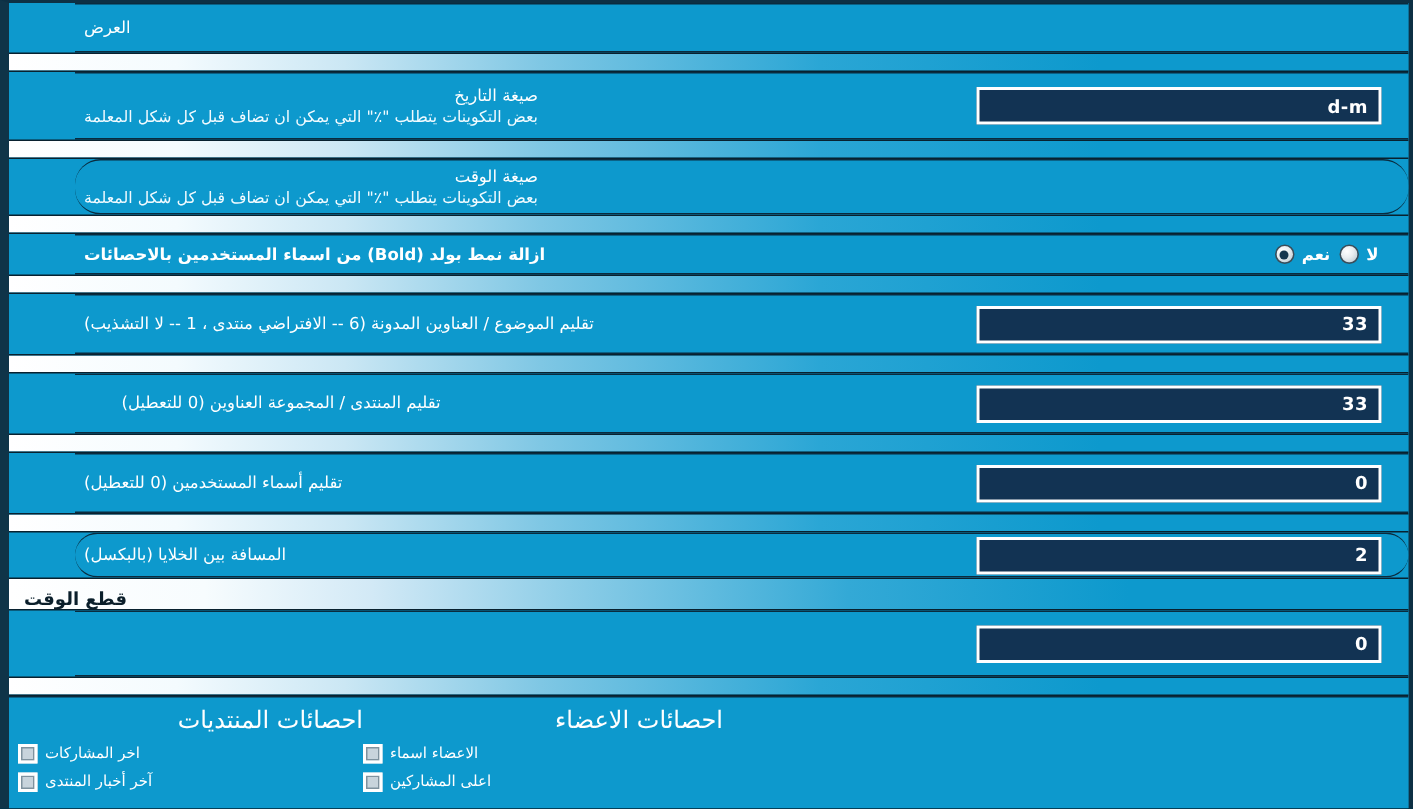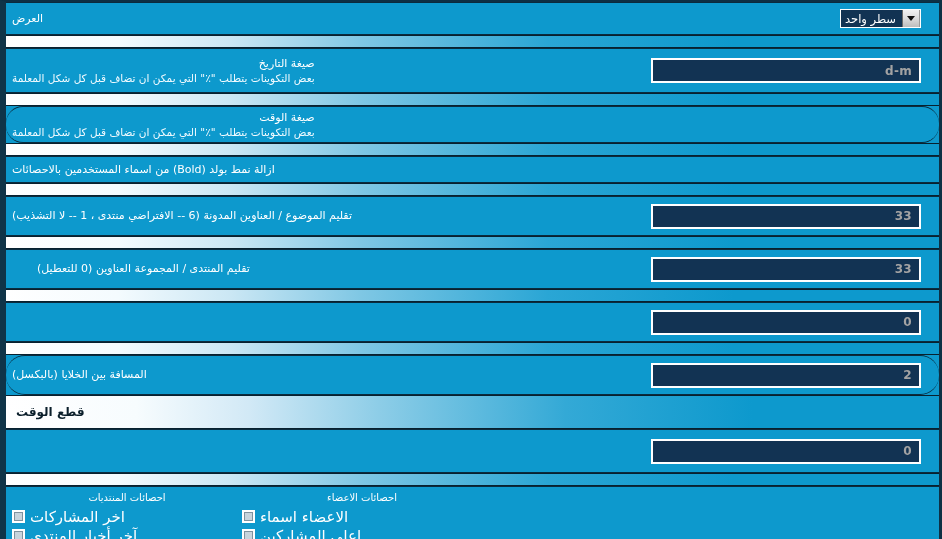--- a/index.html
+++ b/index.html
@@ -36,20 +36,21 @@
     position: relative;
     box-sizing: border-box;
     background: #0d99cd;
     border-top: 1px solid #0a2b3e;
     border-bottom: 1px solid #0a2b3e;
     display: flex;
     flex-direction: row-reverse;
     align-items: center;
     padding: 0 8px 0 6px;
     color: #ffffff;
+    margin-left: 44px;
   }
   .row-label {
     flex: 0 0 auto;
     text-align: right;
     font-size: 11px;
     line-height: 14px;
     color: #ffffff;
     padding-right: 2px;
     white-space: nowrap;
     direction: rtl;
@@ -75,44 +76,44 @@
     height: 13px;
     border-top: 1px solid #08212f;
     border-bottom: 1px solid #08212f;
     background: linear-gradient(to right, #ffffff 0%, #f4fbfe 12%, #cbe7f4 24%, #7fc7e4 38%, #2aa6d5 58%, #0d99cd 78%, #0d99cd 100%);
   }
 
   
   .section-head {
     position: relative;
     box-sizing: border-box;
-    height: 34px;
+    height: 22px;
     border-top: 1px solid #08212f;
     border-bottom: 1px solid #08212f;
     background: linear-gradient(to right, #ffffff 0%, #f7fcfe 14%, #d2e9f6 26%, #8dcde7 40%, #33a9d6 60%, #0d99cd 80%, #0d99cd 100%);
     display: flex;
     flex-direction: row-reverse;
-    align-items: center;
+    align-items: flex-end;
     padding: 0 10px;
   }
   .section-head-title {
     font-size: 12px;
     font-weight: bold;
     color: #0b1f2b;
     direction: rtl;
   }
 
   
   .tinput {
     box-sizing: border-box;
     width: 270px;
     height: 25px;
     background: #123353;
     border: 2px solid #ffffff;
-    color: #a3a3a3;
+    color: #ffffff;
     font-size: 12px;
     font-weight: bold;
     font-family: "DejaVu Sans", "Liberation Sans", sans-serif;
     text-align: right;
     padding: 0 7px;
     outline: none;
     direction: ltr;
     letter-spacing: 0.3px;
   }
 
@@ -209,23 +210,23 @@
     direction: rtl;
   }
   .stats-col {
     flex: 0 0 auto;
     width: 230px;
     direction: rtl;
     text-align: center;
   }
   .stats-col.wide { width: 240px; }
   .stats-col-title {
-    font-size: 10px;
-    color: #ffffff;
-    text-align: center;
+    font-size: 16px;
+    color: #ffffff;
+    text-align: right;
     margin-bottom: 4px;
   }
   .cb-row {
     display: flex;
     flex-direction: row-reverse;
     align-items: center;
     justify-content: flex-start;
     gap: 5px;
     height: 19px;
     padding-right: 64px;
@@ -233,42 +234,34 @@
   .stats-col.wide .cb-row { padding-right: 48px; }
   .cb {
     width: 13px; height: 13px;
     box-sizing: border-box;
     background: #c8d4dc;
     border: 2px solid #ffffff;
     box-shadow: inset 0 0 0 1px #7f929e;
     flex: 0 0 auto;
   }
   .cb-lbl {
-    font-size: 15px;
+    font-size: 10px;
     color: #ffffff;
     white-space: nowrap;
     direction: rtl;
   }
 </style>
 </head>
 <body>
 
 <div id="app">
   <div class="frame">
 
     <div class="row" style="height:33px;">
       <div class="row-label">العرض</div>
-      <div class="row-control">
-        <div class="selwrap">
-          <div class="seltext">سطر واحد</div>
-          <div class="selbtn">
-              <span class="caret"></span>
-            </div>
-        </div>
-      </div>
     </div>
 
     <div class="sep"></div>
 
     <div class="row" style="height:45px;">
       <div class="row-label">
         <span>صيغة التاريخ</span>
         <span class="sub">بعض التكوينات يتطلب "٪" التي يمكن ان تضاف قبل كل شكل المعلمة</span>
       </div>
       <div class="row-control">
@@ -280,22 +273,34 @@
 
     <div class="row" style="height:37px;border-radius:17px;">
       <div class="row-label">
         <span>صيغة الوقت</span>
         <span class="sub">بعض التكوينات يتطلب "٪" التي يمكن ان تضاف قبل كل شكل المعلمة</span>
       </div>
     </div>
 
     <div class="sep"></div>
 
-    <div class="row" style="height:27px;">
+    <div class="row" style="height:27px;font-weight:bold;">
       <div class="row-label">ازالة نمط بولد (Bold) من اسماء المستخدمين بالاحصائات</div>
+      <div class="row-control">
+        <div class="radios">
+          <div class="radio-item">
+            <span class="radio on"></span>
+            <span class="radio-lbl">نعم</span>
+          </div>
+          <div class="radio-item">
+            <span class="radio"></span>
+            <span class="radio-lbl">لا</span>
+          </div>
+        </div>
+      </div>
     </div>
 
     <div class="sep"></div>
 
     <div class="row" style="height:40px;">
       <div class="row-label">تقليم الموضوع / العناوين المدونة (6 -- الافتراضي منتدى ، 1 -- لا التشذيب)</div>
       <div class="row-control">
         <input class="tinput" type="text" value="33" style="">
       </div>
     </div>
@@ -305,28 +310,29 @@
     <div class="row" style="height:40px;padding-left:31px;">
       <div class="row-label">تقليم المنتدى / المجموعة العناوين (0 للتعطيل)</div>
       <div class="row-control">
         <input class="tinput" type="text" value="33" style="">
       </div>
     </div>
 
     <div class="sep"></div>
 
     <div class="row" style="height:40px;">
+      <div class="row-label">تقليم أسماء المستخدمين (0 للتعطيل)</div>
       <div class="row-control">
         <input class="tinput" type="text" value="0" style="">
       </div>
     </div>
 
     <div class="sep"></div>
 
-    <div class="row" style="height:40px;border-radius:19px;">
+    <div class="row" style="height:30px;border-radius:19px;">
       <div class="row-label">المسافة بين الخلايا (بالبكسل)</div>
       <div class="row-control">
         <input class="tinput" type="text" value="2" style="">
       </div>
     </div>
 
     <div class="section-head">
       <div class="section-head-title">قطع الوقت</div>
     </div>
 

